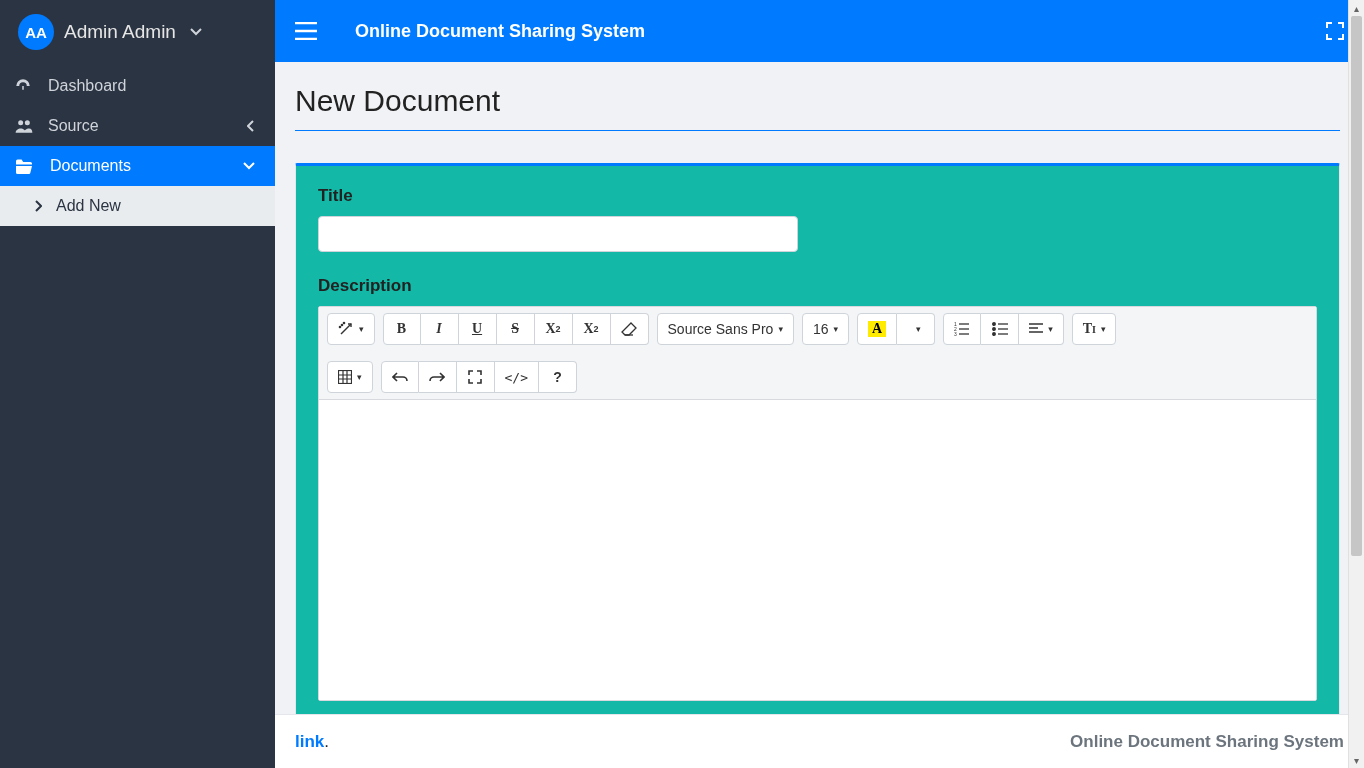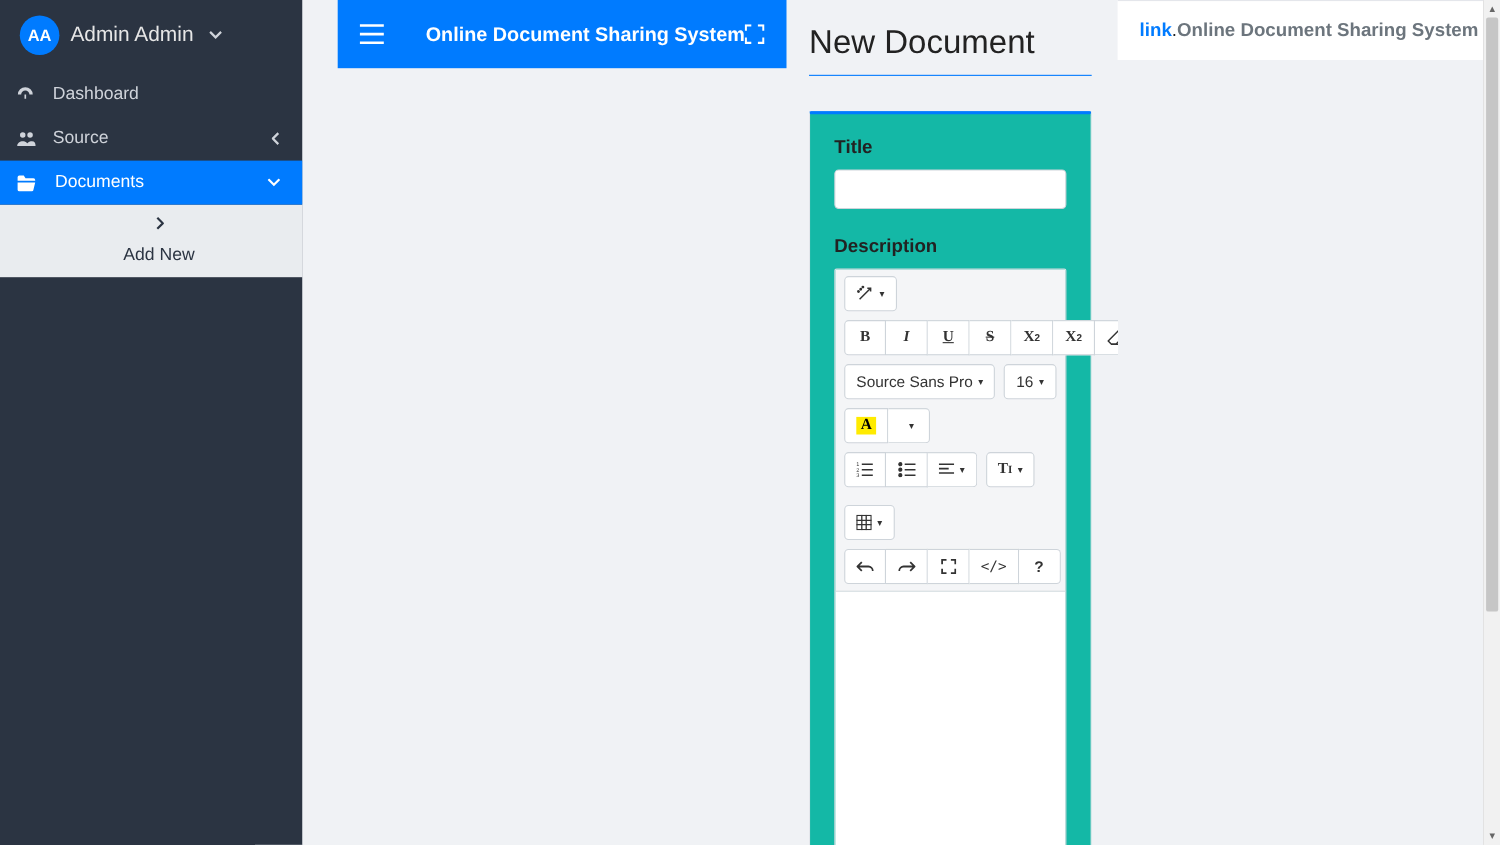--- a/index.html
+++ b/index.html
@@ -15,25 +15,25 @@
 
   .nav { list-style:none; }
   .nav-item { display:flex; align-items:center; gap:14px; padding:11px 20px 11px 14px; font-size:16px; color:#cfd3da; cursor:pointer; position:relative; }
   .nav-item .chev { margin-left:auto; font-size:12px; color:#cfd3da; }
   .nav-item.active { background:#007bff; color:#fff;gap:16px; }
   .nav-item.active .chev { color:#fff; }
   .nav-item .nav-icon { width:20px; text-align:center; }
 
   .subnav { list-style:none; background:#2b3442; }
   .sub-item { display:flex; align-items:center; gap:14px; padding:11px 20px 11px 34px; font-size:16px; color:#cfd3da; cursor:pointer; }
-  .sub-item.selected { background:#e9ecef; color:#2b3442;flex-direction:column; }
+  .sub-item.selected { background:#e9ecef; color:#2b3442; }
   .sub-item .sub-chev { font-size:11px; }
 
   
-  .main { flex:1; display:flex; background:#f0f2f5; position:relative;padding-left:32px; }
+  .main { flex:1; display:flex; flex-direction:column; background:#f0f2f5; position:relative; }
   .topbar { height:62px; background:#007bff; color:#fff; display:flex; align-items:center; padding:0 20px; }
   .hamburger { width:24px; cursor:pointer; }
   .brand { font-weight:700; font-size:18px; margin-left:36px; }
   .expand-btn { margin-left:auto; cursor:pointer; }
 
   
   .content { flex:1; overflow:auto; padding:22px 24px 10px 20px; }
   .page-title { font-size:30px; font-weight:500; color:#222; margin-bottom:12px; }
   .hr { height:1px; background:#007bff; margin-bottom:32px; }
 

